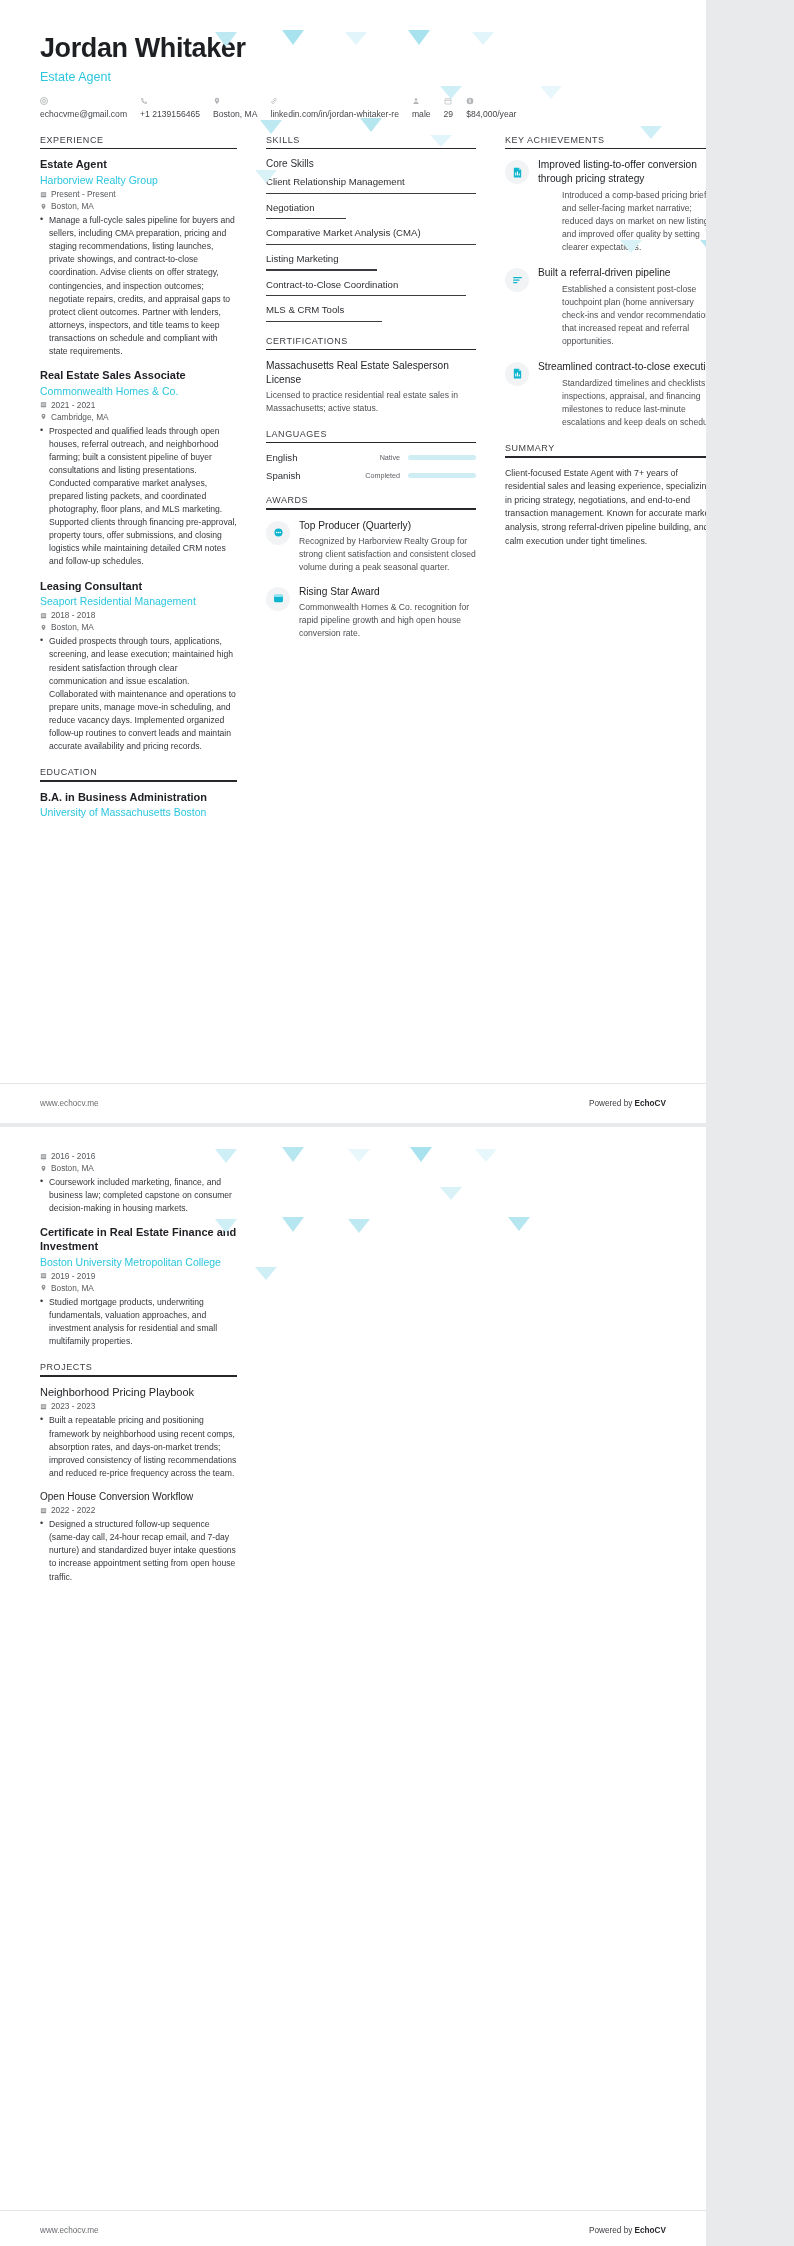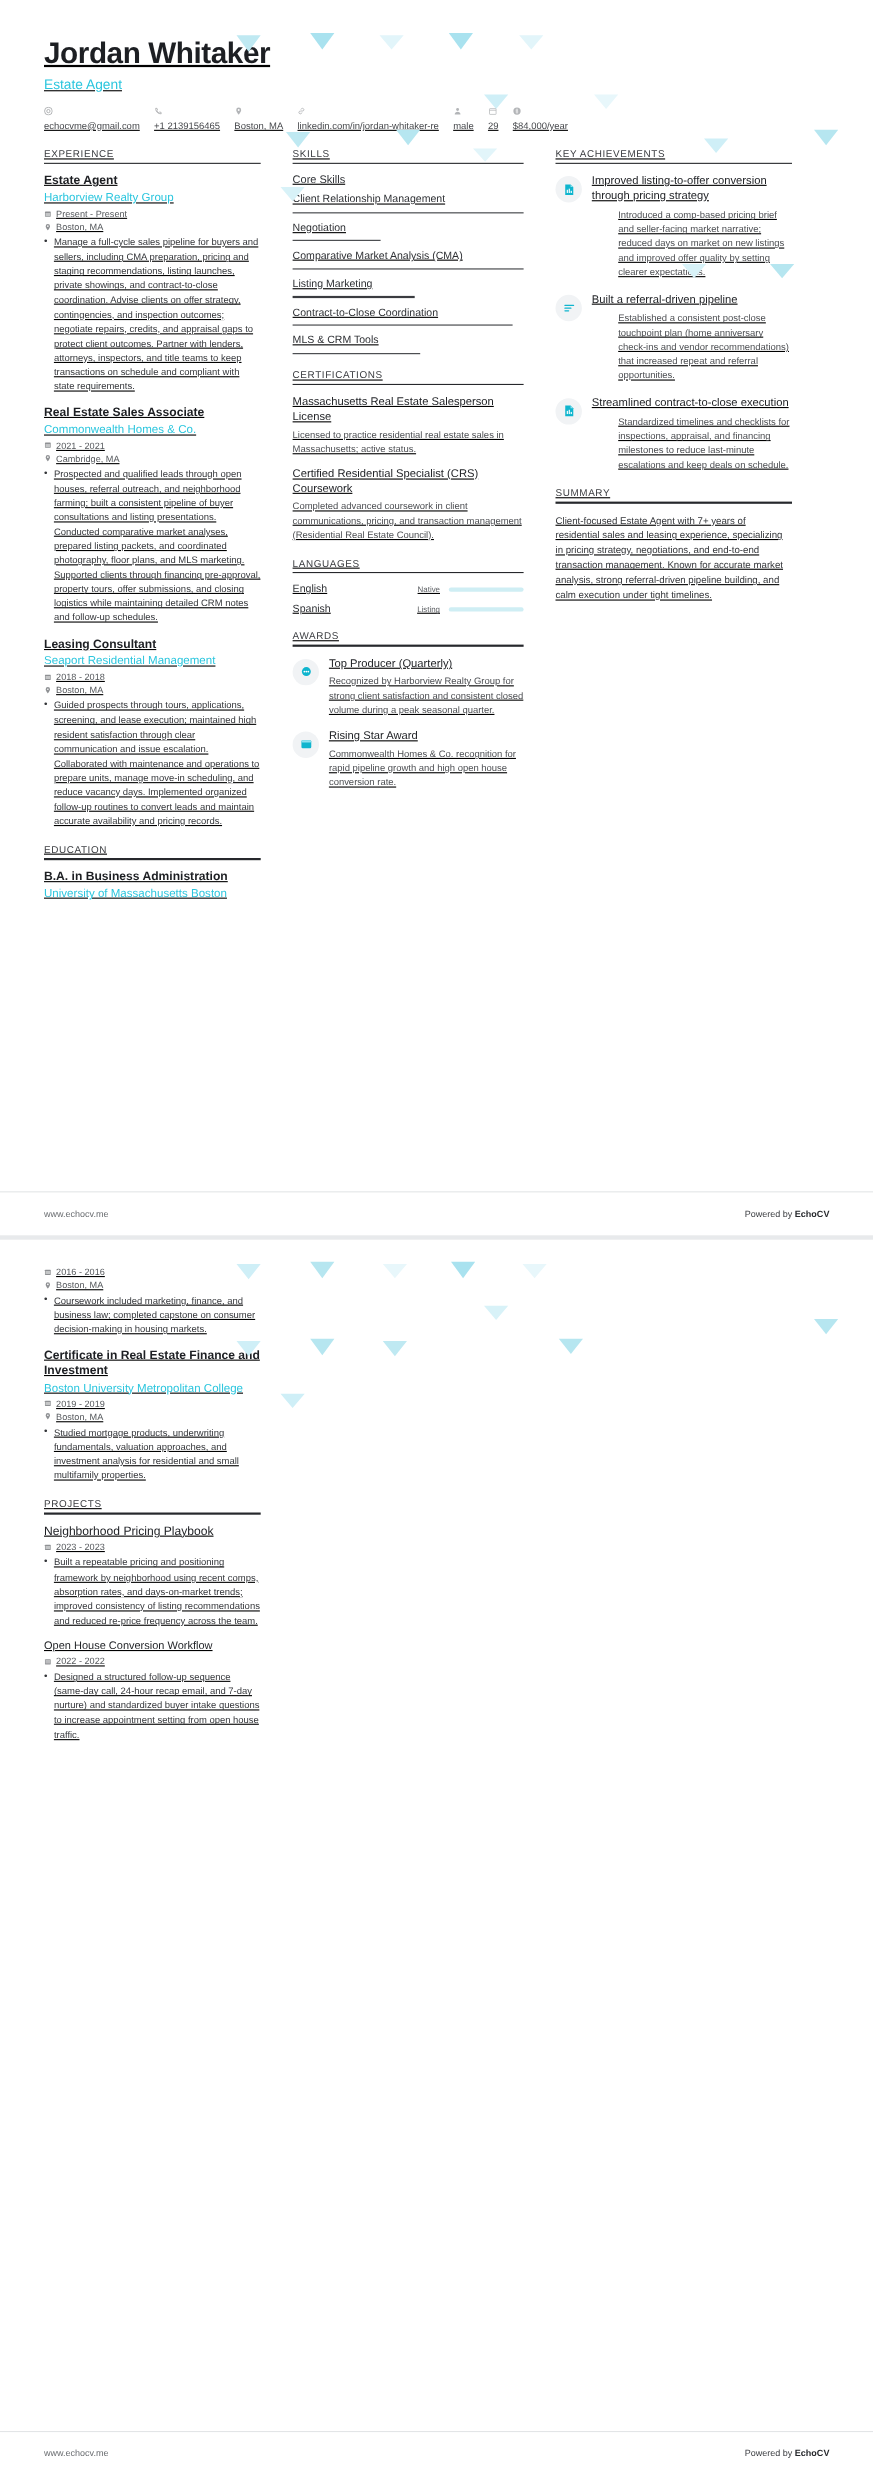--- a/index.html
+++ b/index.html
@@ -4,25 +4,24 @@
 <style>
   * { box-sizing: border-box; margin: 0; padding: 0; }
   html, body {
     width: 794px;
     background: #e8eaec;
     font-family: "Liberation Sans", sans-serif;
     -webkit-font-smoothing: antialiased;
   }
   .page {
     position: relative;
-    width: 794px;
+    width: 706px;
     height: 1123px;
     background: #ffffff;
     overflow: hidden;
-    text-decoration: underline;
   }
   .page-gap { height: 4px; background: #e8eaec; width: 794px; }
 
   
   .wm { position: absolute; width: 0; height: 0; border-left: 11px solid transparent;
         border-right: 11px solid transparent; pointer-events: none; }
 
   
   .header { padding: 34px 40px 0 40px; }
   .name {
@@ -312,37 +311,33 @@
         </div>
       </div>
 
       <div class="sec">
         <div class="sec-title">CERTIFICATIONS</div>
         <div class="sec-rule"></div>
         <div class="cert">
           <div class="cert-name">Massachusetts Real Estate Salesperson License</div>
           <div class="cert-desc">Licensed to practice residential real estate sales in Massachusetts; active status.</div>
         </div>
-        <div class="cert">
-          <div class="cert-name">Certified Residential Specialist (CRS) Coursework</div>
-          <div class="cert-desc">Completed advanced coursework in client communications, pricing, and transaction management (Residential Real Estate Council).</div>
-        </div>
       </div>
 
       <div class="sec">
         <div class="sec-title">LANGUAGES</div>
         <div class="sec-rule"></div>
         <div class="lang-row">
           <span class="lang-name">English</span>
           <span class="lang-level">Native</span>
           <span class="lang-track"><span class="lang-fill" style="width:100%"></span></span>
         </div>
         <div class="lang-row">
           <span class="lang-name">Spanish</span>
-          <span class="lang-level">Listing</span>
+          <span class="lang-level">Completed</span>
           <span class="lang-track"><span class="lang-fill" style="width:60%"></span></span>
         </div>
       </div>
 
       <div class="sec">
         <div class="sec-title">AWARDS</div>
         <div class="sec-rule"></div>
         <div class="award">
           <span class="award-ic">
             <svg width="13" height="13" viewBox="0 0 16 16">

